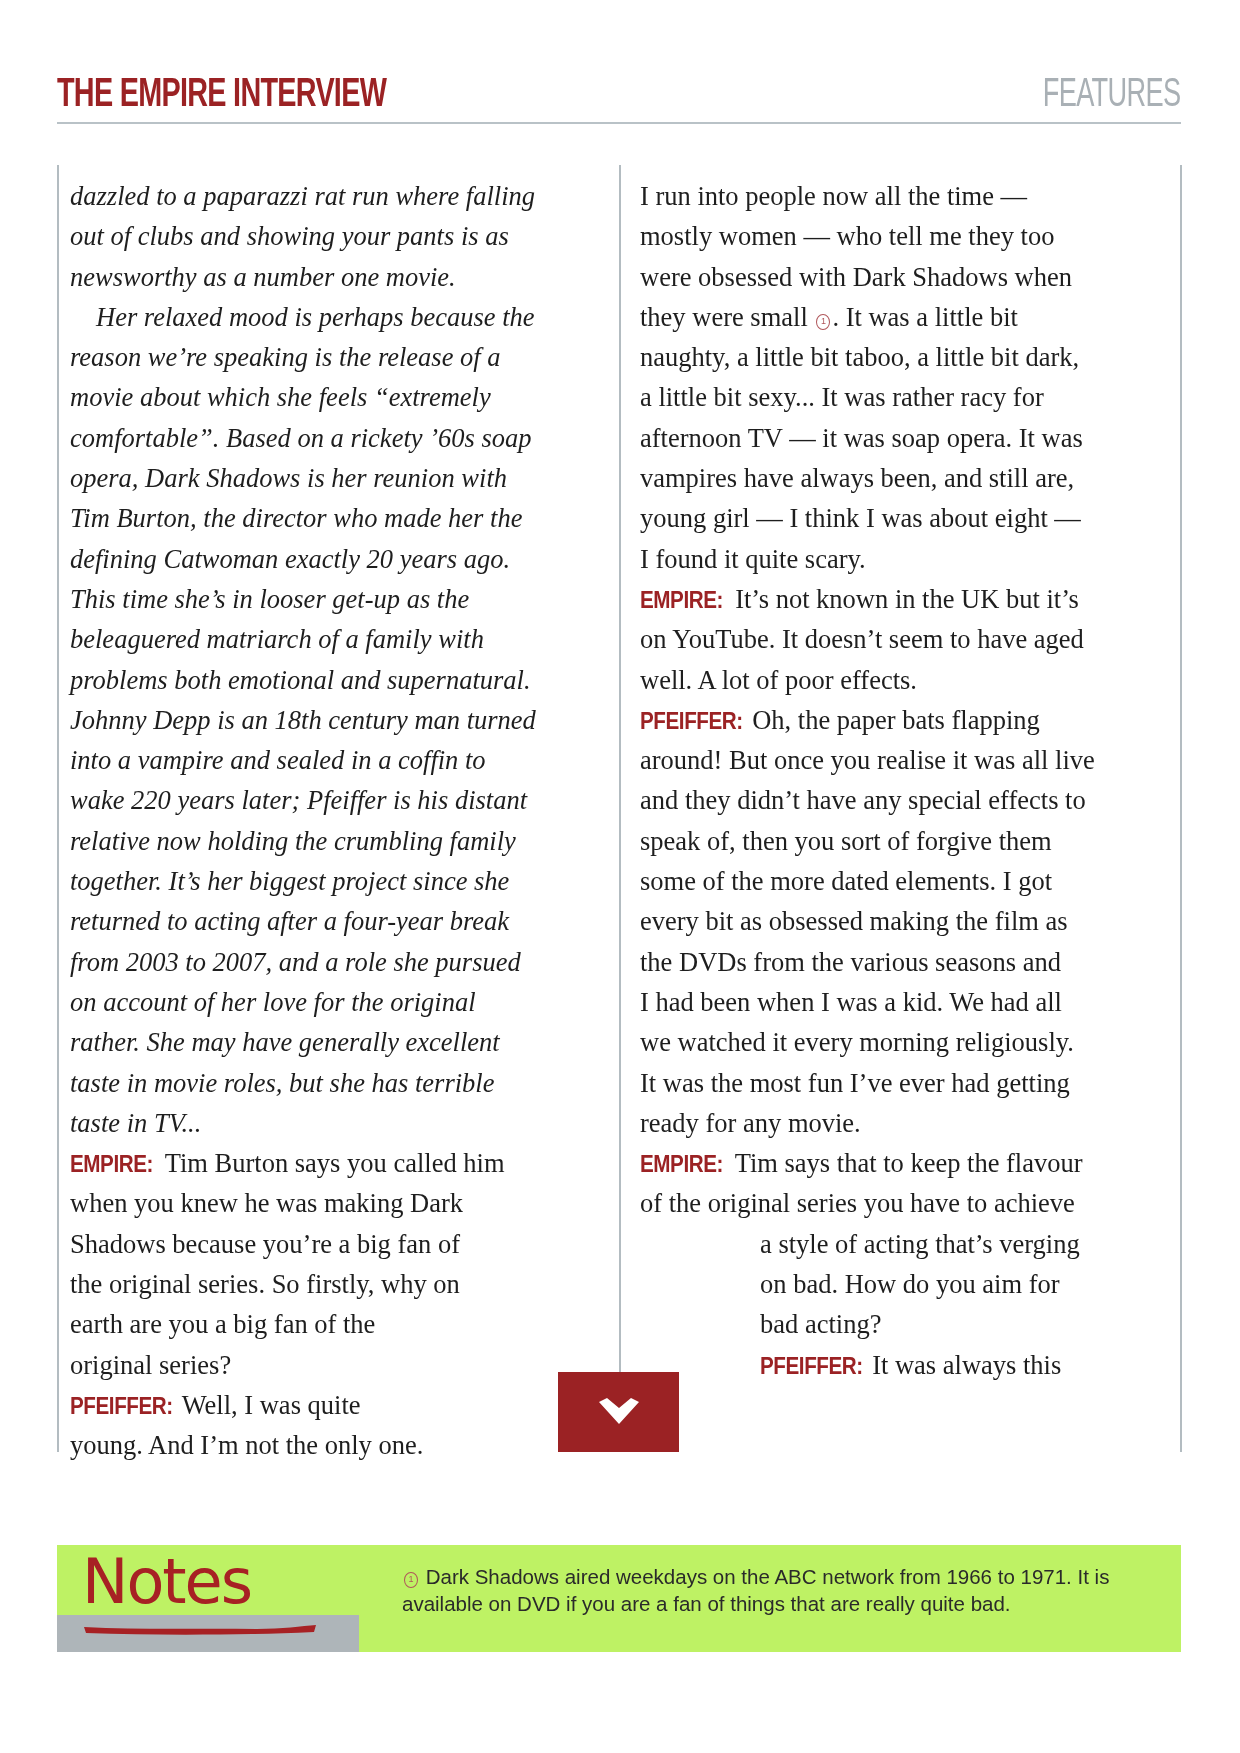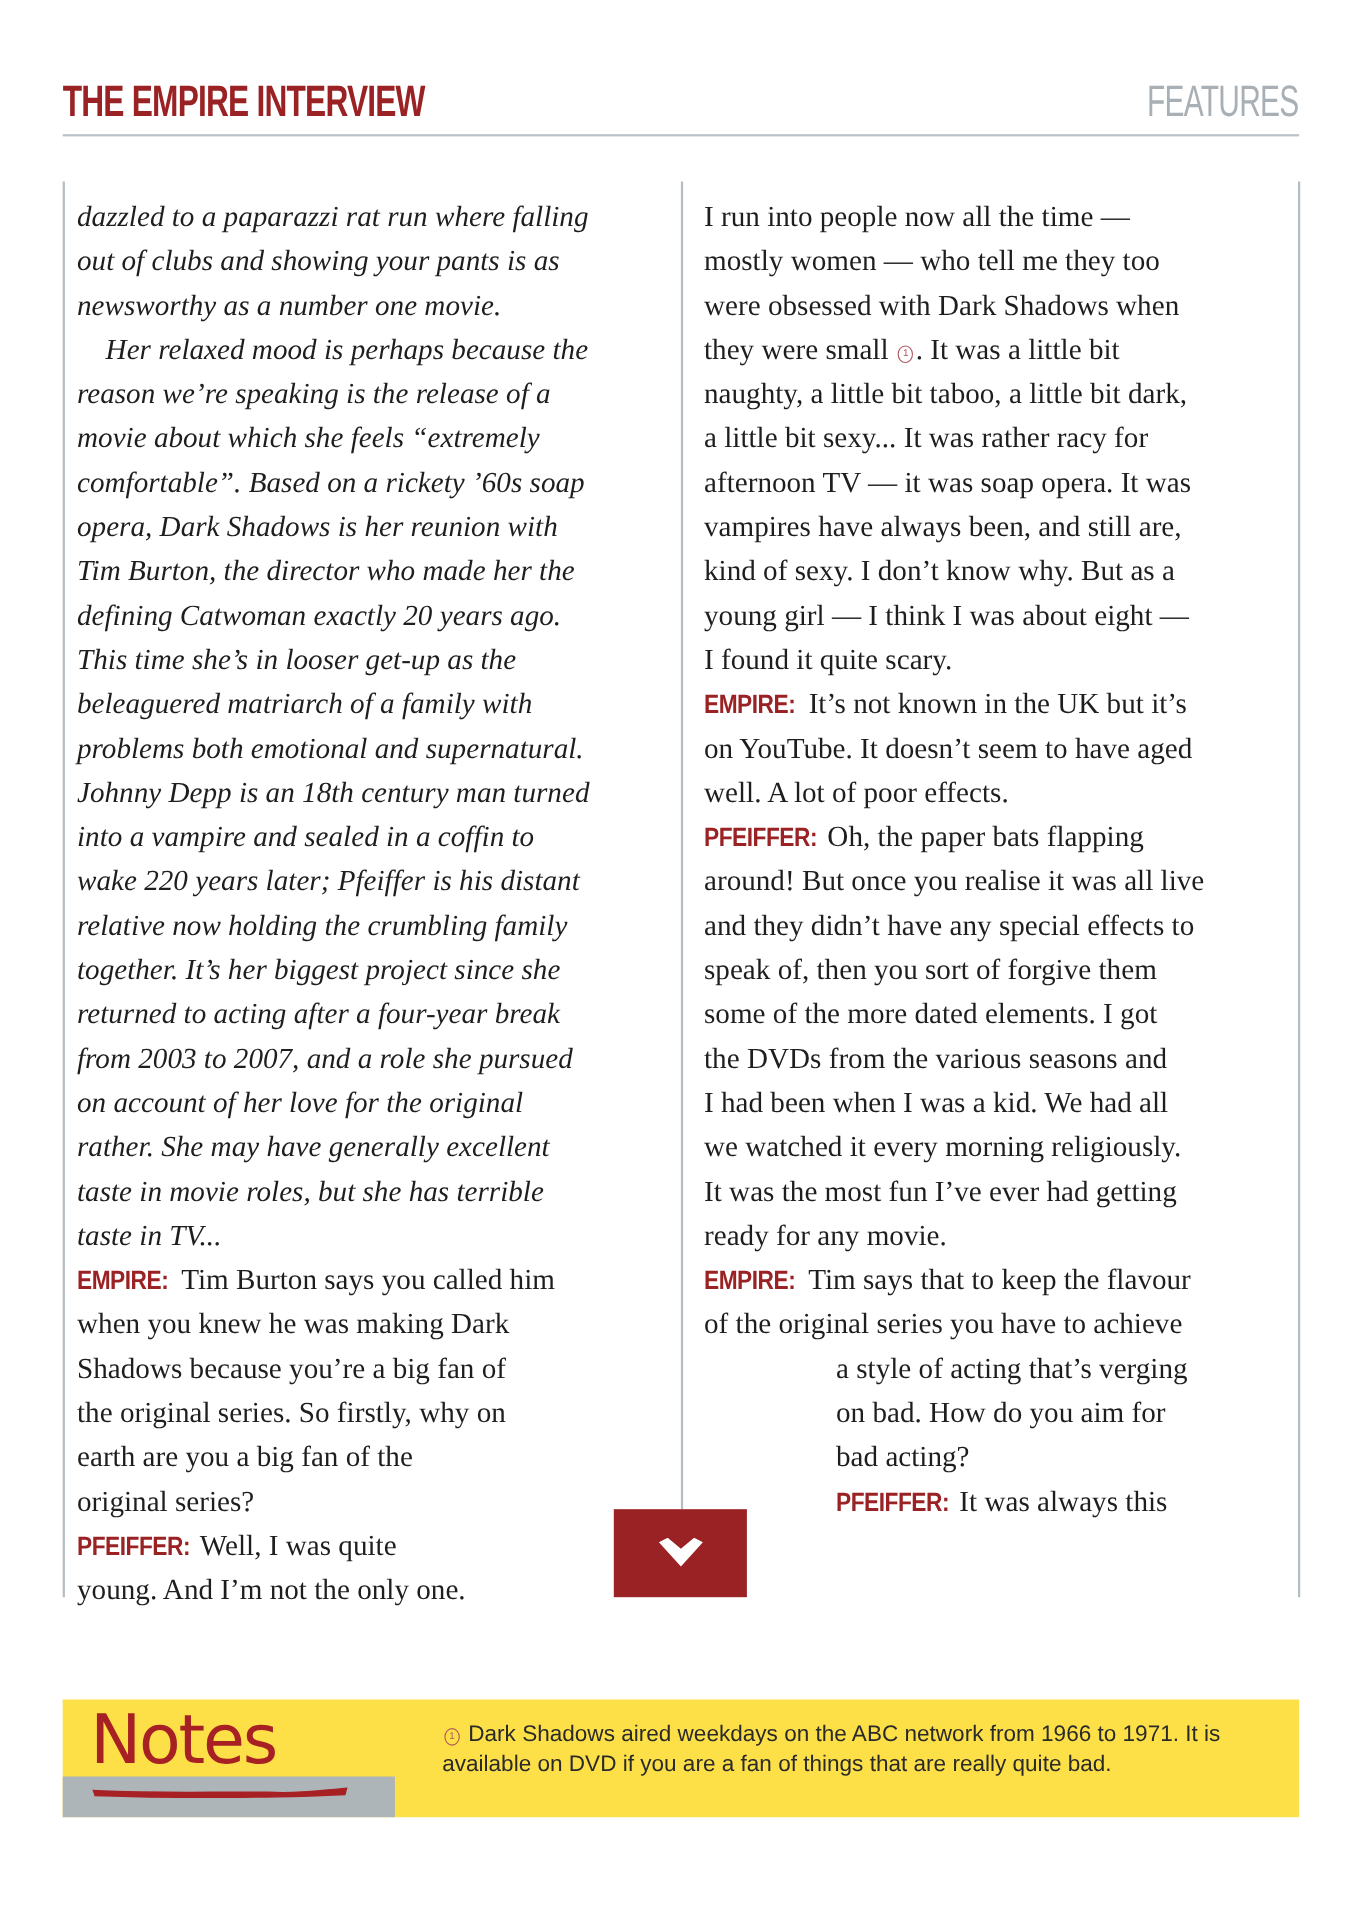--- a/index.html
+++ b/index.html
@@ -47,21 +47,21 @@
     color: #b0565a; font-family: "Liberation Sans", sans-serif; vertical-align: 2px;
     margin: 0 2px;
   }
   .scroll-btn {
     position: absolute; left: 558px; top: 1372px; width: 121px; height: 80px;
     background: #9b2224; display: flex; align-items: center; justify-content: center;
     cursor: pointer;
   }
   .notes-panel {
     position: absolute; left: 57px; top: 1545px; width: 1124px; height: 107px;
-    background: #fde047;
+    background: #bef264;
   }
   .notes-band {
     position: absolute; left: 0; top: 70px; width: 302px; height: 37px;
     background: #aeb5b9;
   }
   .notes-title {
     position: absolute; left: 25px; top: 6px;
     font-family: "DejaVu Sans", sans-serif; font-size: 62px; color: #a72124;
     line-height: 1; letter-spacing: -2px;
   }
@@ -131,39 +131,39 @@
   <span class="line">mostly women — who tell me they too</span>
   <span class="line">were obsessed with Dark Shadows when</span>
   <span class="line">
     <span>they were small</span>
     <span class="fn-mark">1</span><span>. It was a little bit</span>
   </span>
   <span class="line">naughty, a little bit taboo, a little bit dark,</span>
   <span class="line">a little bit sexy... It was rather racy for</span>
   <span class="line">afternoon TV — it was soap opera. It was</span>
   <span class="line">vampires have always been, and still are,</span>
-  <span class="line">kind of sexy. I don’t know why. But as a</span>
   <span class="line">young girl — I think I was about eight —</span>
   <span class="line">I found it quite scary.</span>
 
   <span class="line">
     <span class="spk">EMPIRE:</span>
     <span>It’s not known in the UK but it’s</span>
   </span>
   <span class="line">on YouTube. It doesn’t seem to have aged</span>
   <span class="line">well. A lot of poor effects.</span>
 
   <span class="line">
     <span class="spk pf">PFEIFFER:</span>
     <span>Oh, the paper bats flapping</span>
   </span>
   <span class="line">around! But once you realise it was all live</span>
   <span class="line">and they didn’t have any special effects to</span>
   <span class="line">speak of, then you sort of forgive them</span>
   <span class="line">some of the more dated elements. I got</span>
+  <span class="line">every bit as obsessed making the film as</span>
   <span class="line">the DVDs from the various seasons and</span>
   <span class="line">I had been when I was a kid. We had all</span>
   <span class="line">we watched it every morning religiously.</span>
   <span class="line">It was the most fun I’ve ever had getting</span>
   <span class="line">ready for any movie.</span>
 
   <span class="line">
     <span class="spk">EMPIRE:</span>
     <span>Tim says that to keep the flavour</span>
   </span>

